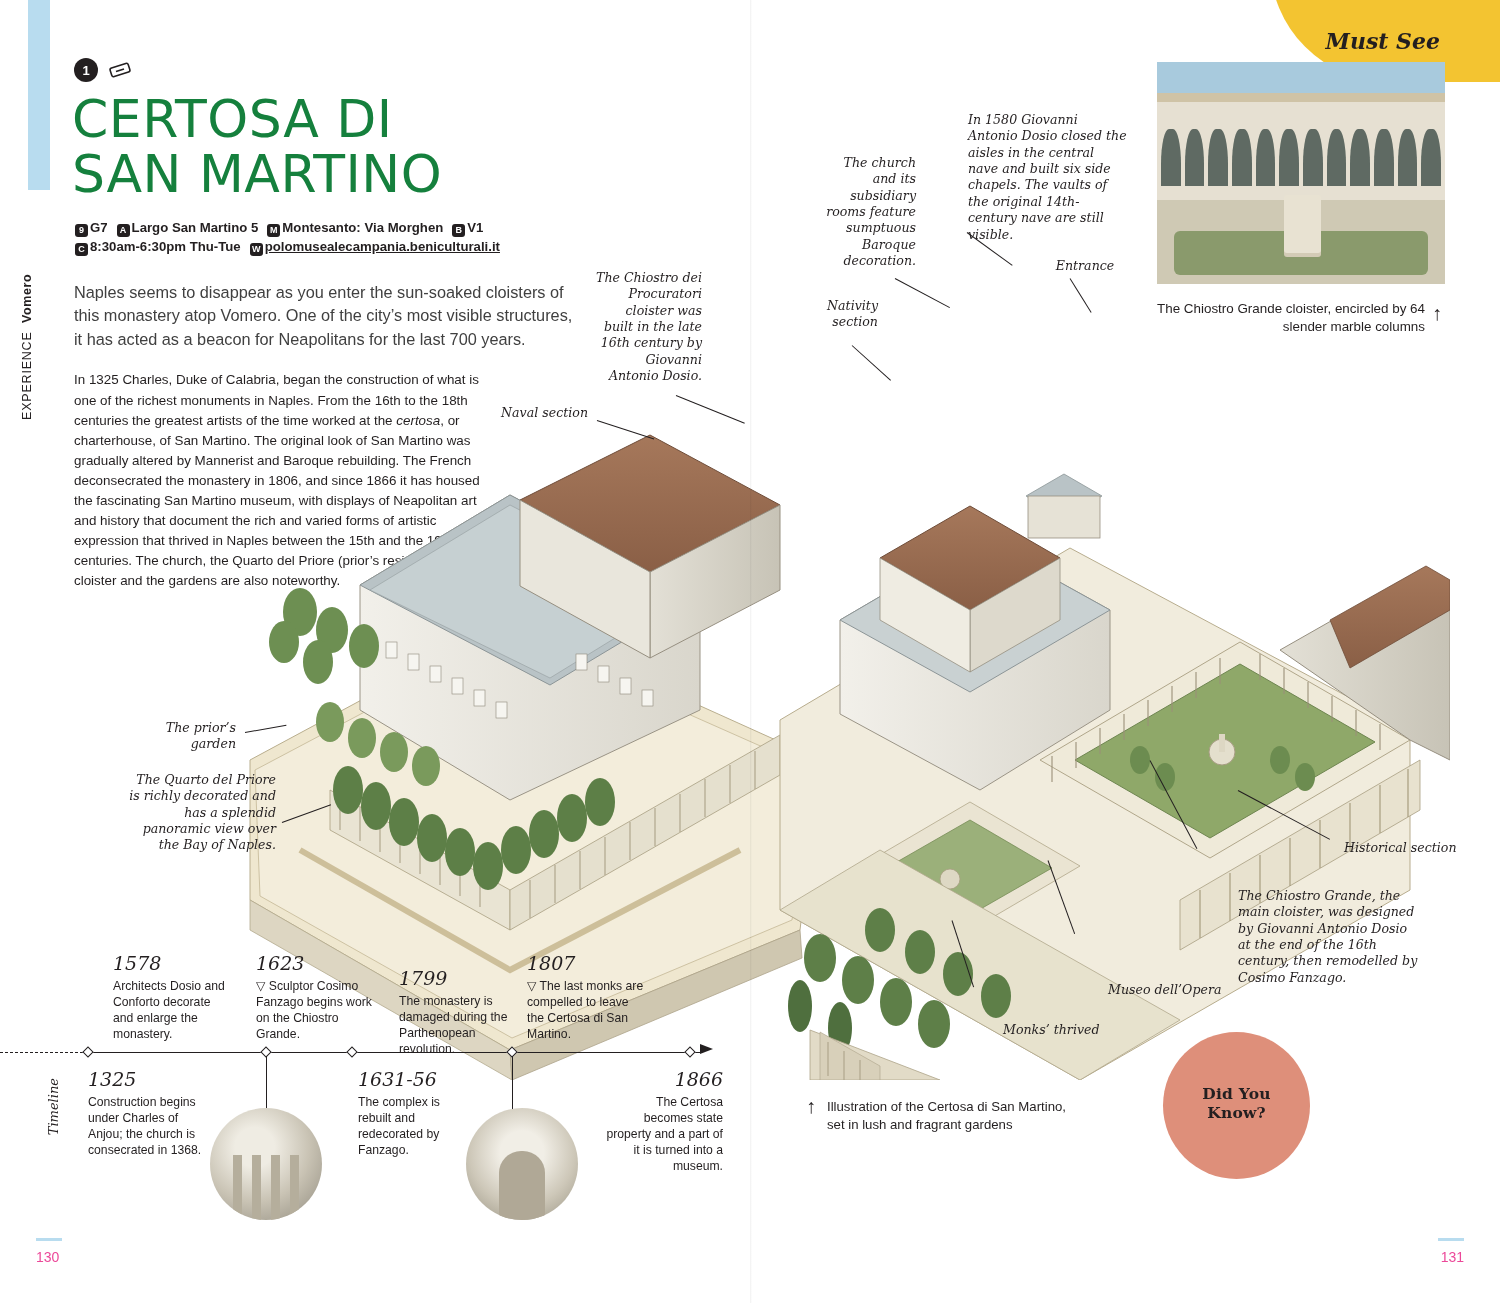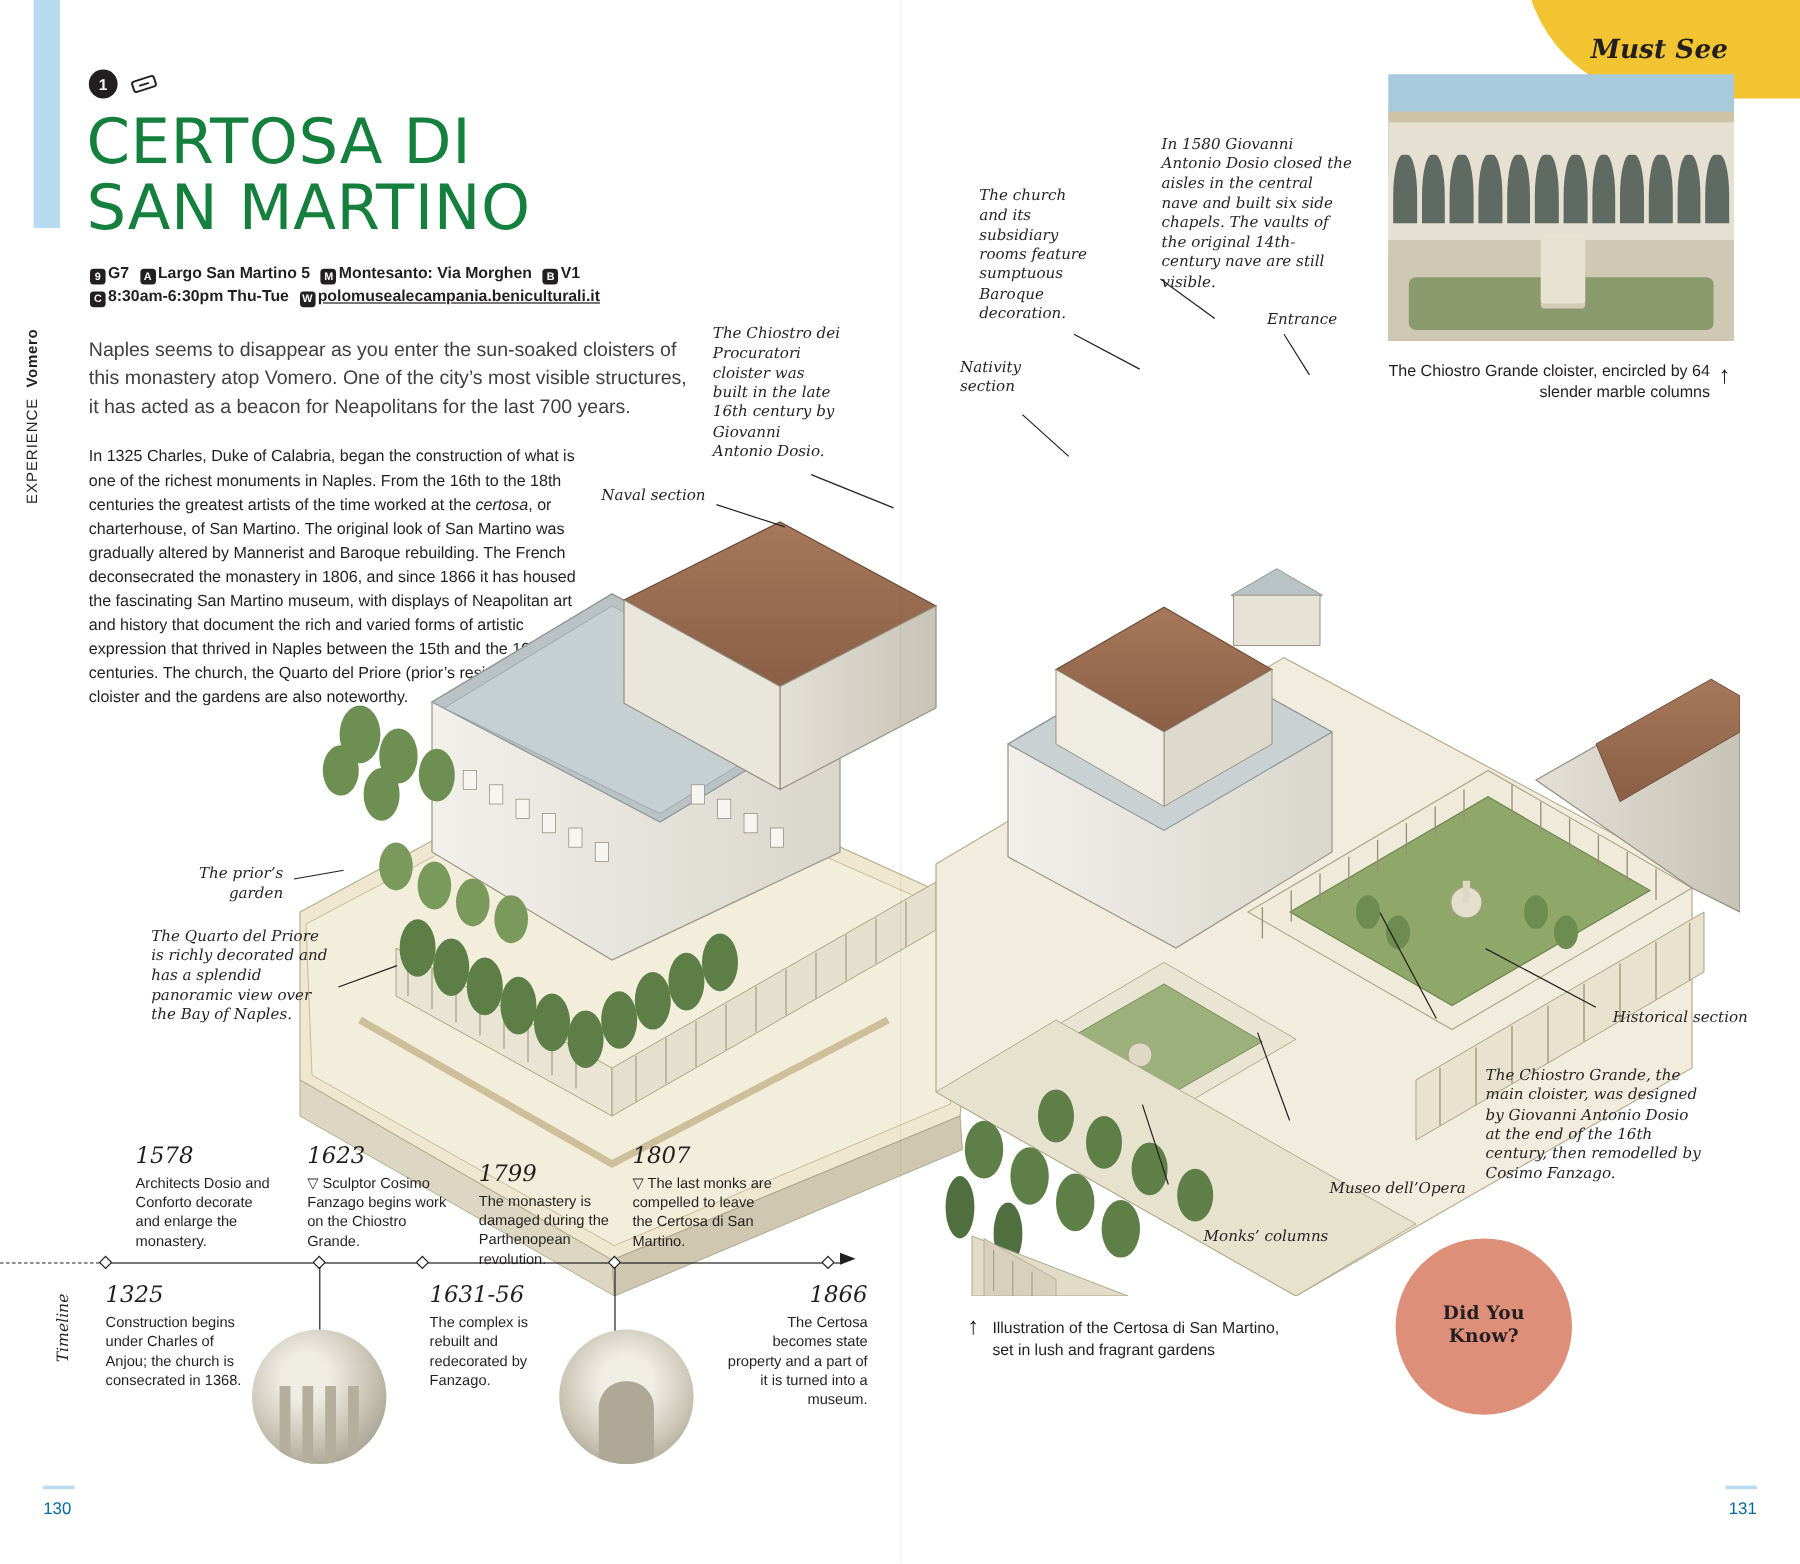--- a/index.html
+++ b/index.html
@@ -144,21 +144,21 @@
 
   
   .anno {
     position: absolute;
     font-family: "DejaVu Serif", serif;
     font-style: italic;
     font-size: 12.6px;
     line-height: 1.3;
     color: #231f20;
   }
-  .anno.c { text-align: left; }
+  .anno.c { text-align: right; }
   .anno.r { text-align: right; }
   .anno.l { text-align: left; }
 
   
   .leader { position: absolute; background: #231f20; }
 
   
   .timeline { position: absolute; left: 0; top: 940px; width: 760px; height: 290px; }
   .tl-axis {
     position: absolute; left: 10px; top: 112px; width: 700px; height: 1px;
@@ -222,21 +222,21 @@
   
   .illus-caption {
     position: absolute; left: 827px; top: 1098px; width: 250px;
     font-size: 13.2px; line-height: 1.35;
   }
   .illus-caption-arrow {
     position: absolute; left: 806px; top: 1096px; font-size: 20px; line-height: 1;
   }
 
   
-  .folio { position: absolute; bottom: 38px; font-size: 14px; color: #0369a1; }
+  .folio { position: absolute; bottom: 38px; font-size: 14px; color: #ec4899; }
   .folio-rule { position: absolute; bottom: 62px; width: 26px; height: 3px; background: #b8dcef; }
   .folio-l { left: 36px; }
   .folio-rl { left: 36px; }
   .folio-r { right: 36px; }
   .folio-rr { right: 36px; }
 
   
   .gutter {
     position: absolute; left: 750px; top: 0; width: 2px; height: 1303px;
     background: linear-gradient(to right, rgba(0,0,0,0.06), rgba(0,0,0,0));
@@ -516,21 +516,21 @@
 
 <div class="anno l" style="left:1344px; top:840px; width:130px;">Historical section</div>
 <div class="leader" style="left:1238px; top:790px; width:104px; height:1px; transform:rotate(28deg); transform-origin:left center;"></div>
 
 <div class="anno l" style="left:1238px; top:888px; width:180px;">The Chiostro Grande, the main cloister, was designed by Giovanni Antonio Dosio at the end of the 16th century, then remodelled by Cosimo Fanzago.</div>
 <div class="leader" style="left:1150px; top:760px; width:100px; height:1px; transform:rotate(62deg); transform-origin:left center;"></div>
 
 <div class="anno l" style="left:1108px; top:982px; width:130px;">Museo dell’Opera</div>
 <div class="leader" style="left:1048px; top:860px; width:78px; height:1px; transform:rotate(70deg); transform-origin:left center;"></div>
 
-<div class="anno l" style="left:1003px; top:1022px; width:130px;">Monks’ columns</div>
+<div class="anno l" style="left:1003px; top:1022px; width:130px;">Monks’ thrived</div>
 <div class="leader" style="left:952px; top:920px; width:70px; height:1px; transform:rotate(72deg); transform-origin:left center;"></div>
 
 <div class="anno r" style="left:120px; top:720px; width:116px;">The prior’s garden</div>
 <div class="leader" style="left:245px; top:732px; width:42px; height:1px; transform:rotate(-10deg); transform-origin:left center;"></div>
 
 <div class="anno c" style="left:126px; top:772px; width:150px;">The Quarto del Priore is richly decorated and has a splendid panoramic view over the Bay of Naples.</div>
 <div class="leader" style="left:282px; top:822px; width:52px; height:1px; transform:rotate(-20deg); transform-origin:left center;"></div>
 
 <div class="illus-caption-arrow">↑</div>
 <div class="illus-caption">Illustration of the Certosa di San Martino, set in lush and fragrant gardens</div>

